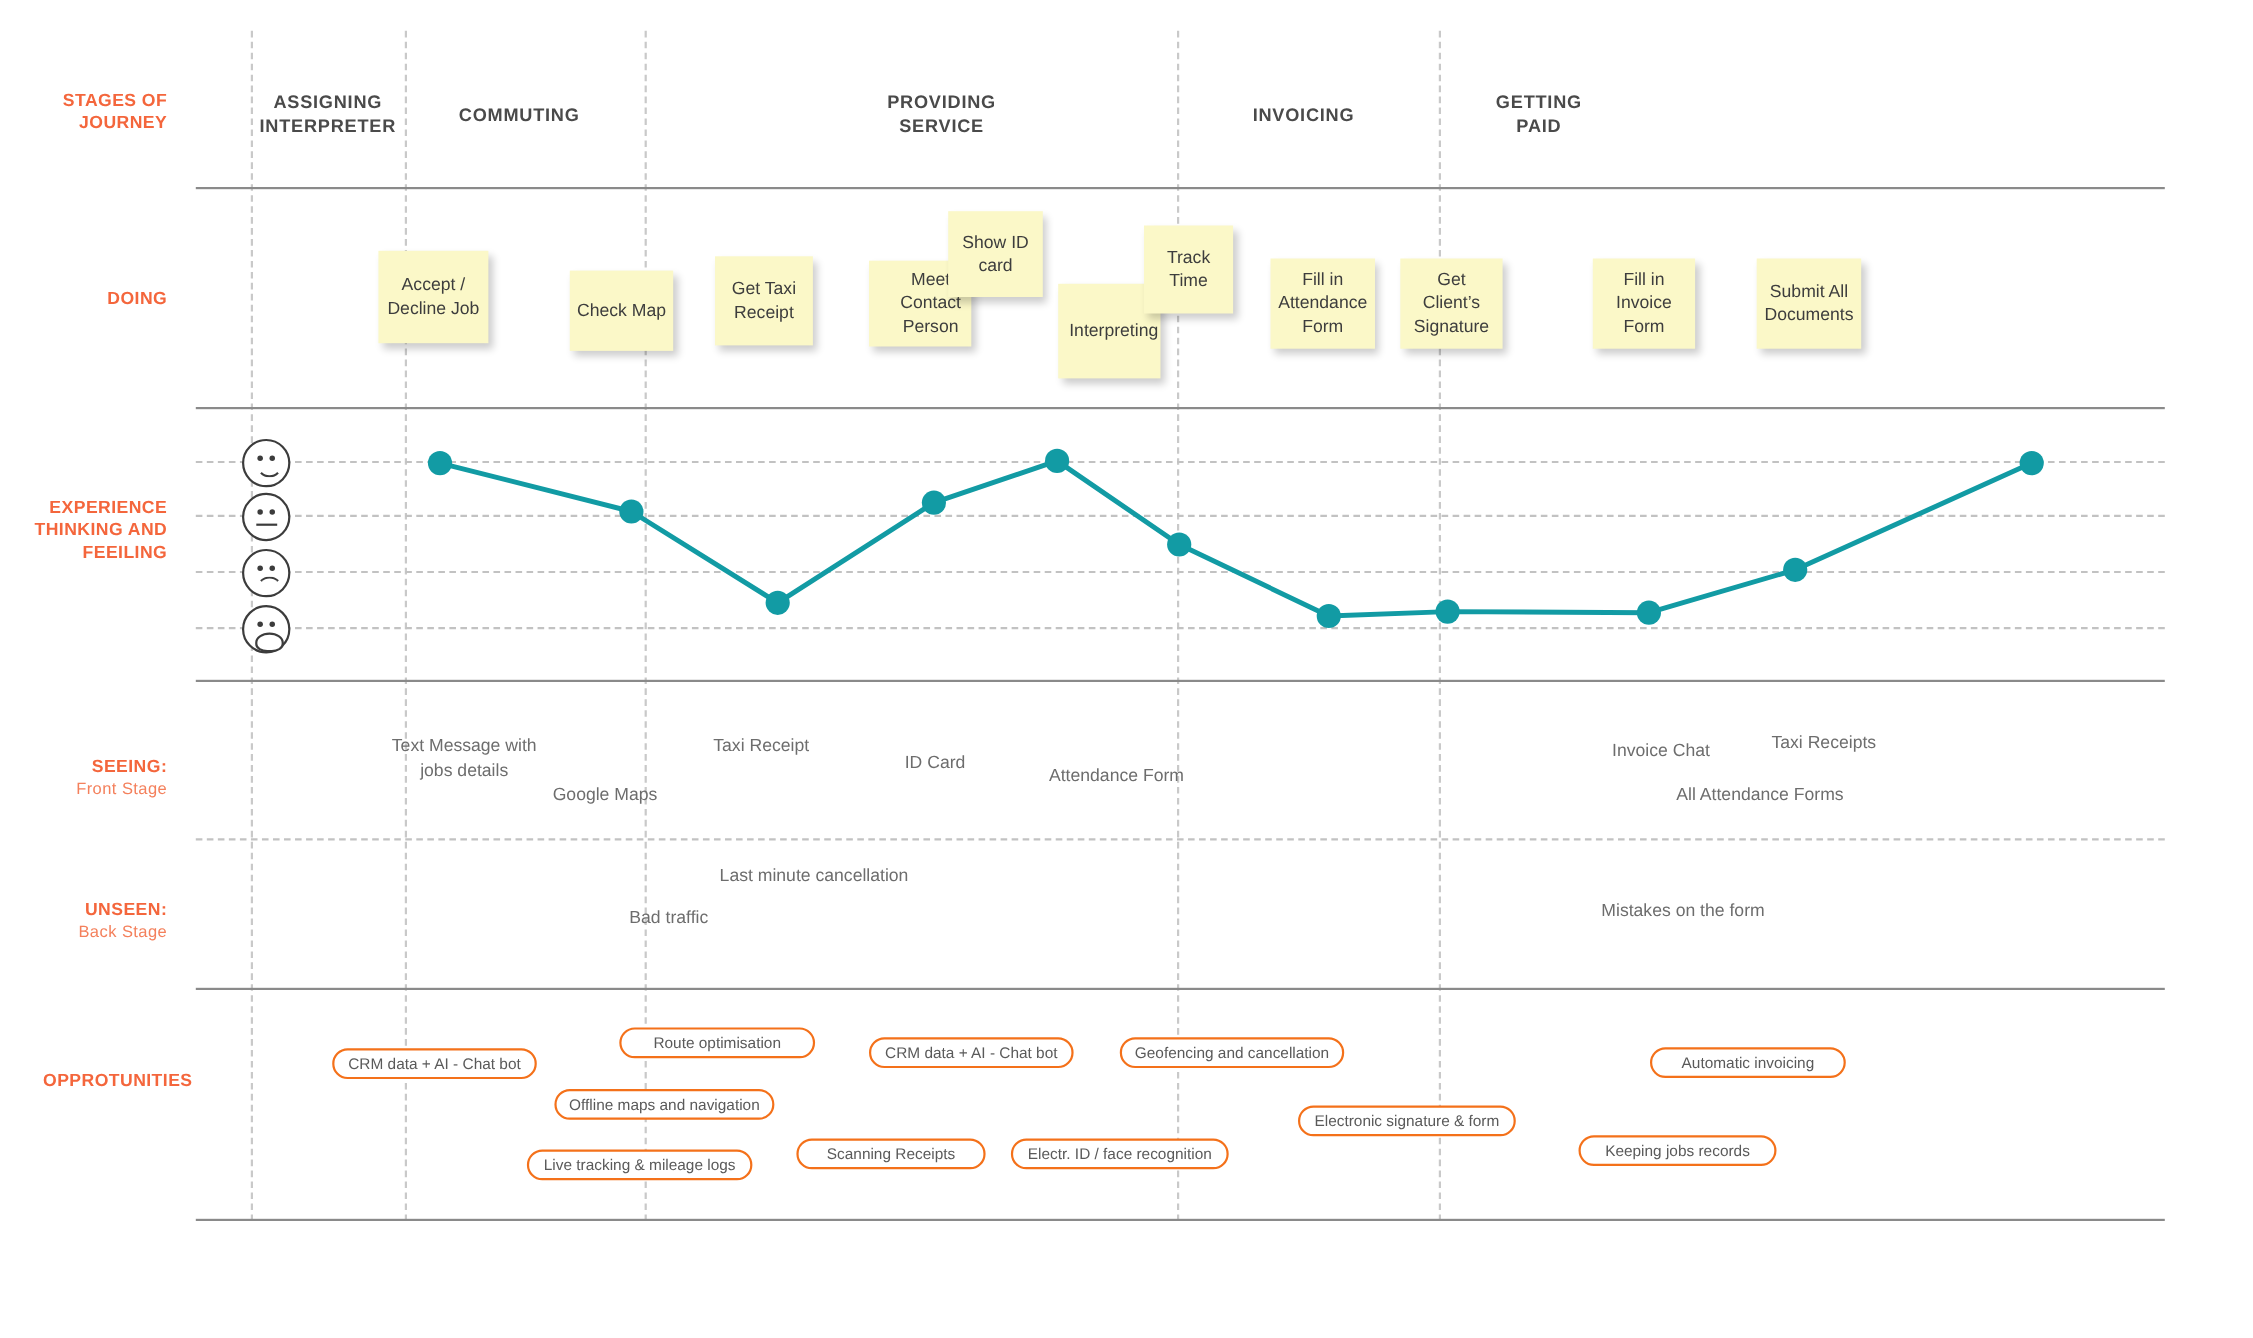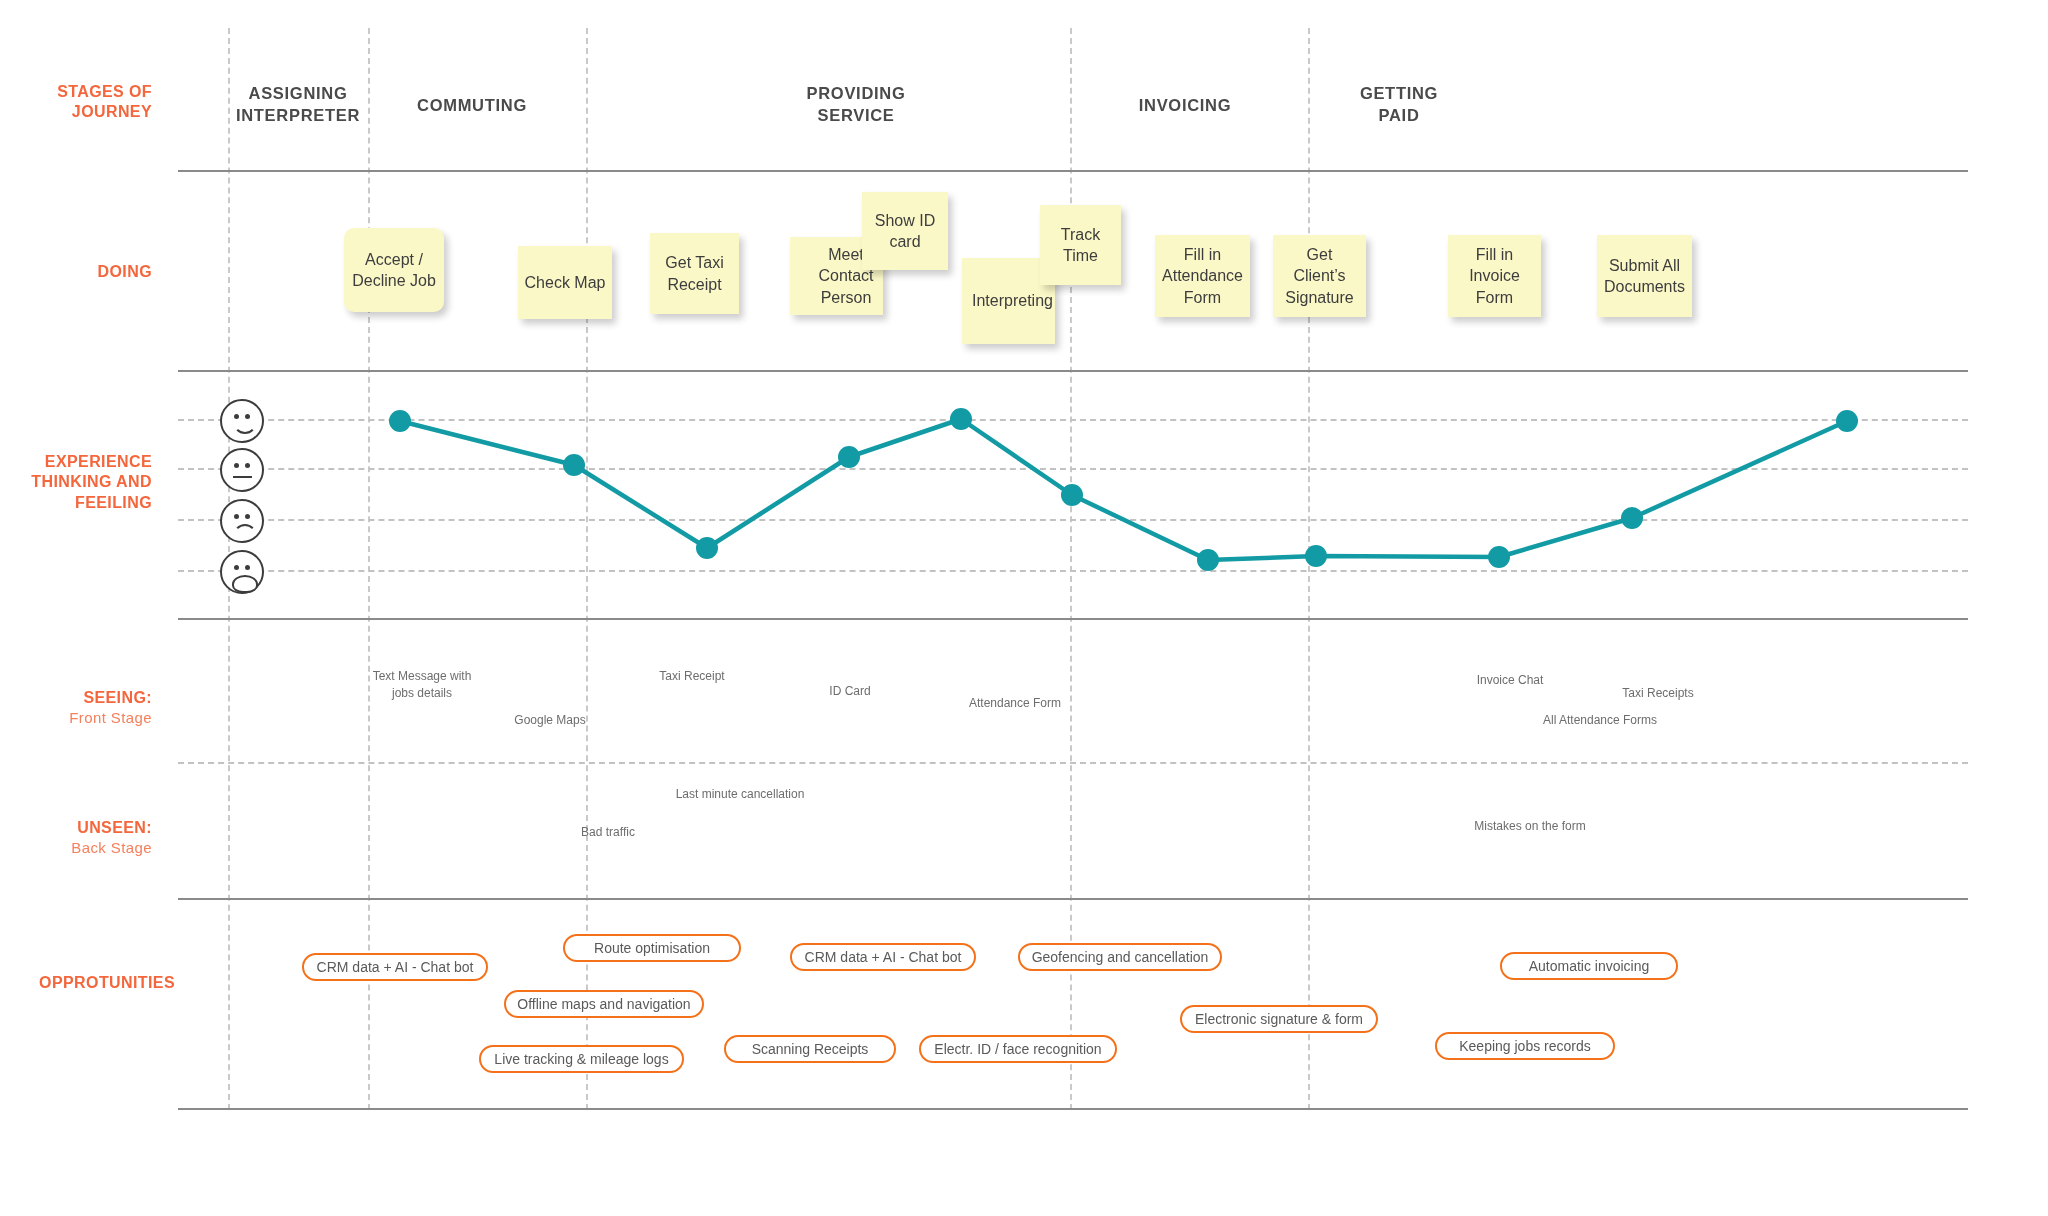--- a/index.html
+++ b/index.html
@@ -157,21 +157,21 @@
     position: absolute;
     left: 0; top: 0;
     width: 2048px;
     height: 1216px;
     pointer-events: none;
   }
 
   
   .note-text {
     position: absolute;
-    font-size: 12px;
+    font-size: 16px;
     color: #6d6d6d;
     text-align: center;
     line-height: 1.38;
     white-space: pre-line;
   }
 
   
   .pill {
     position: absolute;
     border: 2.4px solid #f4711a;
@@ -239,21 +239,21 @@
 
   <div id="stage-heads">
       <div class="stage-head" style="left: 168px; width: 260px; top: 82px;"><span>ASSIGNING</span><br><span>INTERPRETER</span></div>
       <div class="stage-head" style="left: 342px; width: 260px; top: 94px;"><span>COMMUTING</span></div>
       <div class="stage-head" style="left: 726px; width: 260px; top: 82px;"><span>PROVIDING</span><br><span>SERVICE</span></div>
       <div class="stage-head" style="left: 1055px; width: 260px; top: 94px;"><span>INVOICING</span></div>
       <div class="stage-head" style="left: 1269px; width: 260px; top: 82px;"><span>GETTING</span><br><span>PAID</span></div>
     </div>
 
   <div id="sticky-layer">
-      <div class="sticky" style="left: 344px; top: 228px; width: 100px; height: 84px; border-radius: 10px;">
+      <div class="sticky" style="left: 344px; top: 228px; width: 100px; height: 84px;">
         <span>Accept /<br>Decline Job</span>
       </div>
       <div class="sticky" style="left: 518px; top: 246px; width: 94px; height: 73px;">
         <span>Check Map</span>
       </div>
       <div class="sticky" style="left: 650px; top: 233px; width: 89px; height: 81px; justify-content: center;">
         <span>Get Taxi<br>Receipt</span>
       </div>
       <div class="sticky" style="left: 790px; top: 237px; width: 93px; height: 78px; padding-left: 25px;">
         <span>Meet<br>Contact<br>Person</span>
@@ -326,21 +326,21 @@
     </svg>
 
   <div id="seeing-layer">
       <div class="note-text" style="left: 332px; top: 668px; width: 180px;">Text Message with
 jobs details</div>
       <div class="note-text" style="left: 470px; top: 712px; width: 160px;">Google Maps</div>
       <div class="note-text" style="left: 612px; top: 668px; width: 160px;">Taxi Receipt</div>
       <div class="note-text" style="left: 780px; top: 683px; width: 140px;">ID Card</div>
       <div class="note-text" style="left: 925px; top: 695px; width: 180px;">Attendance Form</div>
       <div class="note-text" style="left: 1430px; top: 672px; width: 160px;">Invoice Chat</div>
-      <div class="note-text" style="left: 1578px; top: 665px; width: 160px; margin-top: 20px;">Taxi Receipts</div>
+      <div class="note-text" style="left: 1578px; top: 665px; width: 160px;">Taxi Receipts</div>
       <div class="note-text" style="left: 1490px; top: 712px; width: 220px;">All Attendance Forms</div>
     </div>
 
   <div id="unseen-layer">
       <div class="note-text" style="left: 620px; top: 786px; width: 240px;">Last minute cancellation</div>
       <div class="note-text" style="left: 528px; top: 824px; width: 160px;">Bad traffic</div>
       <div class="note-text" style="left: 1420px; top: 818px; width: 220px;">Mistakes on the form</div>
     </div>
 
   <div id="pill-layer">

